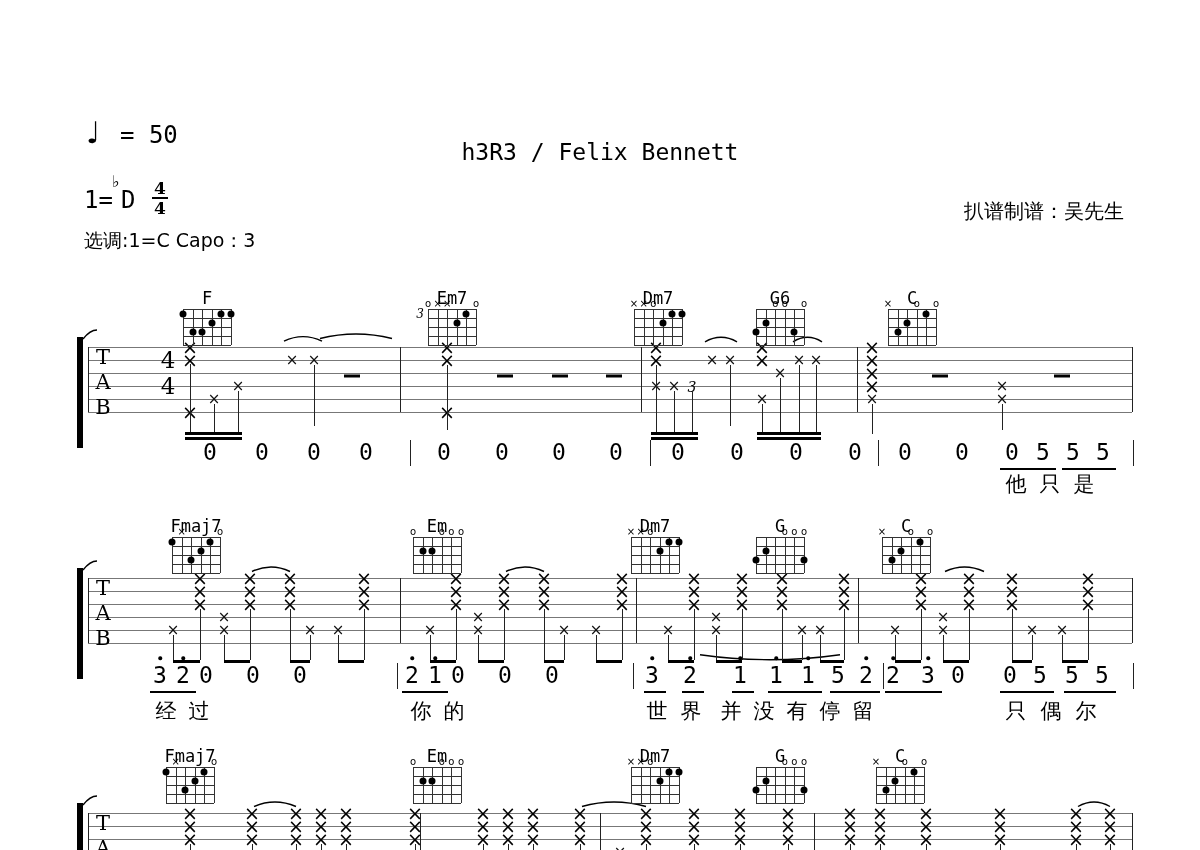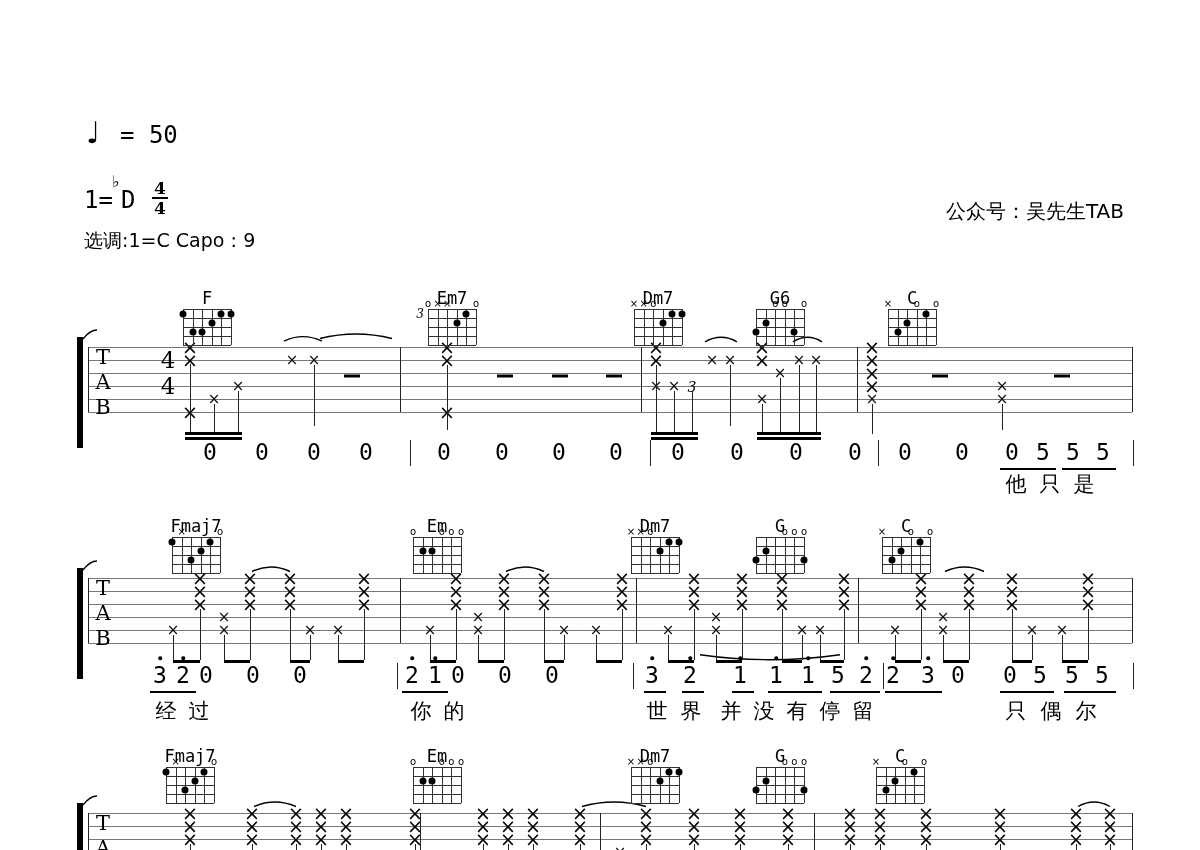--- a/index.html
+++ b/index.html
@@ -25,32 +25,33 @@
   .small-cjk{font-size:19px;}
 </style>
 </head>
 <body>
 
 <div id="page">
 
   <div class="abs" style="left:86px;top:115px;font-size:30px;">♩</div>
   <div class="abs mono" style="left:120px;top:121px;font-size:24px;">= 50</div>
 
+  <div class="abs ctr artist mono" style="left:600px;top:152px;">h3R3 / Felix Bennett</div>
 
   <div class="abs mono" style="left:84px;top:186px;font-size:24px;">1=</div>
   <div class="abs" style="left:112px;top:172px;font-size:16px;">♭</div>
   <div class="abs mono" style="left:121px;top:186px;font-size:24px;">D</div>
   <div class="abs ctr serif" style="left:160px;top:188px;font-size:17px;font-weight:bold;">4</div>
   <div class="abs thick" style="left:152px;top:197px;width:16px;height:1.5px;"></div>
   <div class="abs ctr serif" style="left:160px;top:208px;font-size:17px;font-weight:bold;">4</div>
 
-  <div class="abs small-cjk" style="left:84px;top:228px;">选调:1=C  Capo：9</div>
+  <div class="abs small-cjk" style="left:84px;top:228px;">选调:1=C  Capo：3</div>
 
   <div class="abs" style="right:76px;top:198px;text-align:right;font-size:20px;line-height:27px;">
-    <div>公众号：吴先生TAB</div>
+    <div>扒谱制谱：吴先生</div>
   </div>
 
   <svg id="curves" width="1200" height="850">
       <path d="M 83 339 Q 90 330 97 330" fill="none" stroke="#000" stroke-width="1.4"></path>
       <path d="M 284 341.15 Q 303 332.15 322 341.15" fill="none" stroke="#000" stroke-width="1.4"></path>
       <path d="M 320 338.55 Q 356 329.55 392 338.55" fill="none" stroke="#000" stroke-width="1.4"></path>
       <path d="M 705 341.8 Q 721 332.8 737 341.8" fill="none" stroke="#000" stroke-width="1.4"></path>
       <path d="M 793 341.8 Q 807.5 332.8 822 341.8" fill="none" stroke="#000" stroke-width="1.4"></path>
       <path d="M 83 570 Q 90 561 97 561" fill="none" stroke="#000" stroke-width="1.4"></path>
       <path d="M 252 571.5 Q 271 562.5 290 571.5" fill="none" stroke="#000" stroke-width="1.4"></path>

